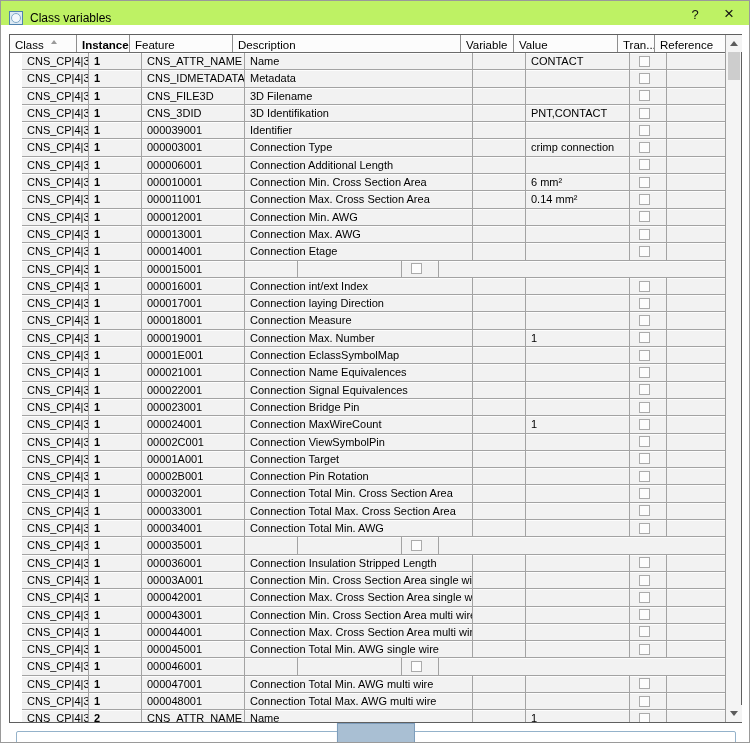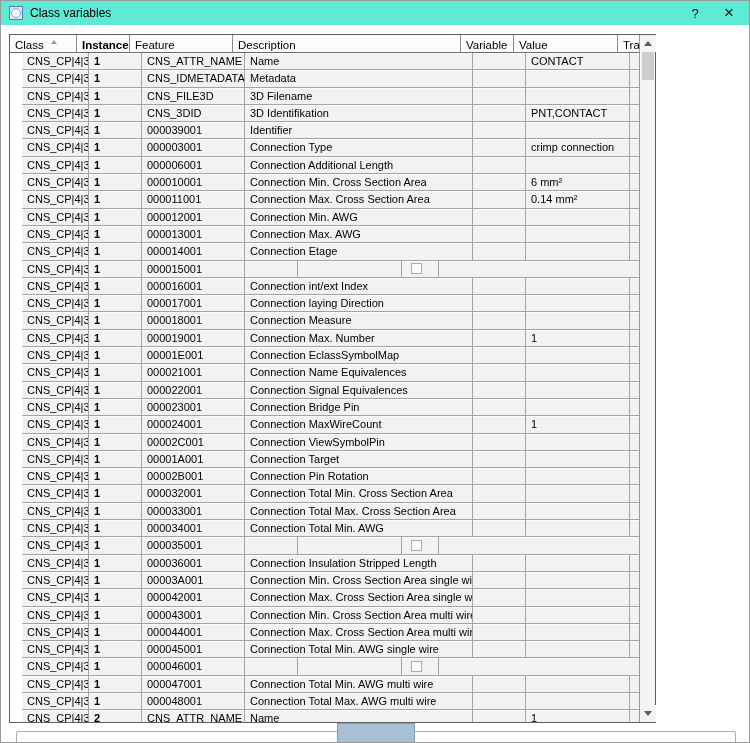--- a/index.html
+++ b/index.html
@@ -7,41 +7,41 @@
   body { font-family:"Liberation Sans", sans-serif; background:#e8e8e8; }
 
   .window {
     position:relative; width:750px; height:743px;
     background:#ffffff; border:1px solid #9a9a9a; overflow:hidden;
   }
 
   
   .titlebar {
     position:absolute; left:0; top:0; width:100%; height:24px;
-    background:#5eead4; display:flex; align-items:center;
+    background:#bef264; display:flex; align-items:flex-end;
   }
   .app-icon {
     width:14px; height:14px; margin-left:8px;
     border:1px solid #4f82ad; background:#dce9f3; position:relative;
   }
   .app-icon .circ {
     position:absolute; left:1px; top:1px; width:10px; height:10px;
     border:1px solid #7fa8c8; border-radius:50%; background:#f3f8fc;
   }
   .win-title { margin-left:7px; font-size:12px; color:#000; }
   .tb-spacer { flex:1; }
   .tb-btn {
     width:34px; height:22px; display:flex; align-items:center; justify-content:center;
     font-size:13px; color:#111; cursor:default;
   }
   .tb-btn.close { font-size:17px; margin-right:3px; }
 
   
   .grid {
-    position:absolute; left:8px; top:33px; width:647px; height:689px;
+    position:absolute; left:8px; top:33px; width:733px; height:689px;
     border:1px solid #5f5f5f; background:#ffffff; display:flex;
   }
   .grid-main { flex:1; display:flex; flex-direction:column; overflow:hidden; }
 
   .hdr { display:flex; height:18px; background:#fcfcfc; border-bottom:1px solid #6b6b6b; flex:0 0 auto; }
   .hdr .hcell {
     font-size:11.5px; color:#000; padding:2px 0 0 5px; overflow:hidden; white-space:nowrap;
     border-right:1px solid #8e8e8e; display:flex; align-items:center;
   }
   .sort-tri {

